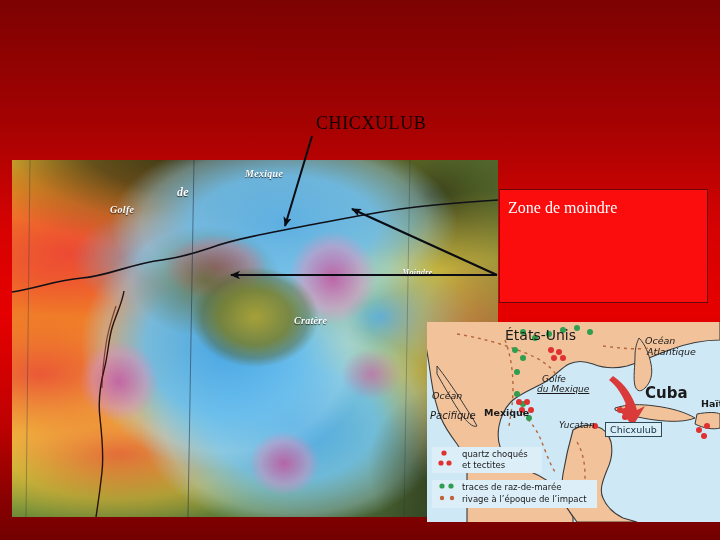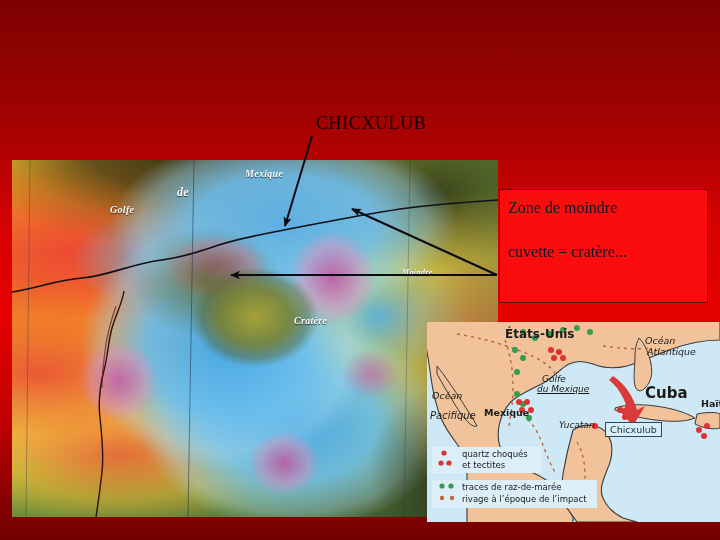--- a/index.html
+++ b/index.html
@@ -30,21 +30,21 @@
     position:absolute;left:316px;top:113px;
     color:#120000;font-size:18px;letter-spacing:.6px;white-space:nowrap;
   }
 
   
   .note-box{
     position:absolute;left:499px;top:189px;width:209px;height:114px;
     background:#fc0d0d;border:1px solid #6a0606;
     box-sizing:border-box;padding:6px 0 0 8px;
   }
-  .note-line{color:#0f172a;font-size:16px;line-height:24px;white-space:nowrap;}
+  .note-line{color:#ffffff;font-size:16px;line-height:24px;white-space:nowrap;}
   .note-line.gap{margin-top:20px;}
 
   
   .gravmap{
     position:absolute;left:12px;top:160px;width:486px;height:357px;
     overflow:hidden;background:#caa000;
   }
   .gravmap .layer{position:absolute;inset:0;}
 
   
@@ -108,21 +108,21 @@
   .arrows{position:absolute;left:0;top:0;width:720px;height:540px;pointer-events:none;}
 
   
   .inset{
     position:absolute;left:427px;top:322px;width:293px;height:200px;
     background:#cfe8f5;overflow:hidden;border:0;
   }
   .inset svg{display:block;}
 
   .ins-label{position:absolute;font-family:"DejaVu Sans", sans-serif;color:#1a1a1a;}
-  .lbl-etats{left:78px;top:5px;font-size:12px;font-weight:bold;}
+  .lbl-etats{left:78px;top:5px;font-size:14px;font-weight:normal;}
   .lbl-ocatl{left:218px;top:13px;font-size:9.5px;font-style:italic;}
   .lbl-ocatl2{left:220px;top:24px;font-size:9.5px;font-style:italic;}
   .lbl-golfe{left:115px;top:52px;font-size:9px;font-style:italic;}
   .lbl-golfe2{left:110px;top:62px;font-size:9px;font-style:italic;text-decoration:underline;}
   .lbl-ocpac{left:5px;top:68px;font-size:9.5px;font-style:italic;}
   .lbl-ocpac2{left:3px;top:88px;font-size:10px;font-style:italic;}
   .lbl-mexique{left:57px;top:85px;font-size:9.5px;font-weight:bold;}
   .lbl-cuba{left:218px;top:62px;font-size:15px;font-weight:bold;}
   .lbl-haiti{left:274px;top:76px;font-size:9.5px;font-weight:bold;}
   .lbl-yucatan{left:132px;top:98px;font-size:9px;font-style:italic;}
@@ -193,21 +193,20 @@
 
     <line x1="312" y1="136" x2="285" y2="226" stroke="#0b0b14" stroke-width="2" marker-end="url(#ah)"></line>
 
     <line x1="497" y1="275" x2="352" y2="209" stroke="#0b0b14" stroke-width="2.2" marker-end="url(#ah)"></line>
 
     <line x1="497" y1="275" x2="231" y2="275" stroke="#0b0b14" stroke-width="2.2" marker-end="url(#ah)"></line>
   </svg>
 
   <div class="note-box">
     <div class="note-line">Zone de moindre</div>
-    <div class="note-line gap">cuvette = cratère...</div>
   </div>
 
   <div class="inset">
     <svg width="293" height="200" viewBox="0 0 293 200">
       <rect x="0" y="0" width="293" height="200" fill="#cfe8f5"></rect>
 
       <path d="M-5 -5 L293 -5 L293 18 C276 18,258 22,242 28 C226 34,214 40,200 44
                C188 47,176 46,166 42 C158 39,150 38,142 42 C134 46,128 54,118 60
                C108 66,96 70,86 78 C78 85,74 94,72 104 C70 115,72 126,78 134
                C84 142,94 146,104 150 C114 154,124 160,130 168 C136 176,140 186,146 195

